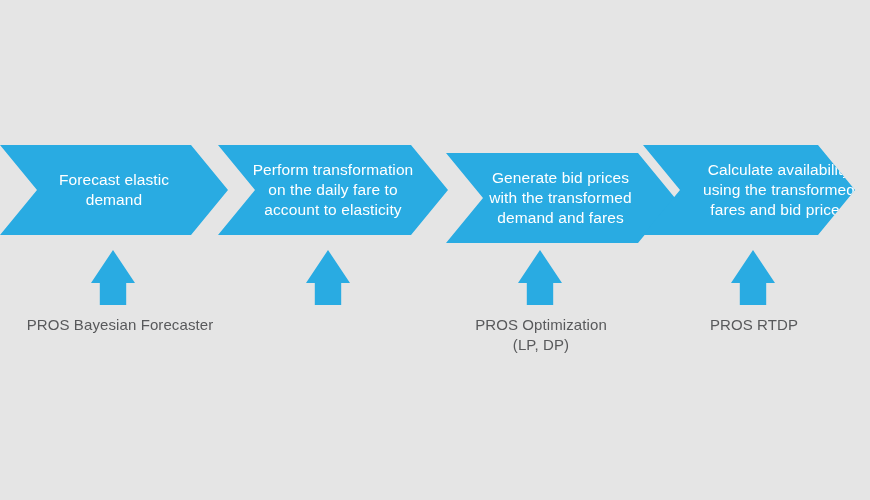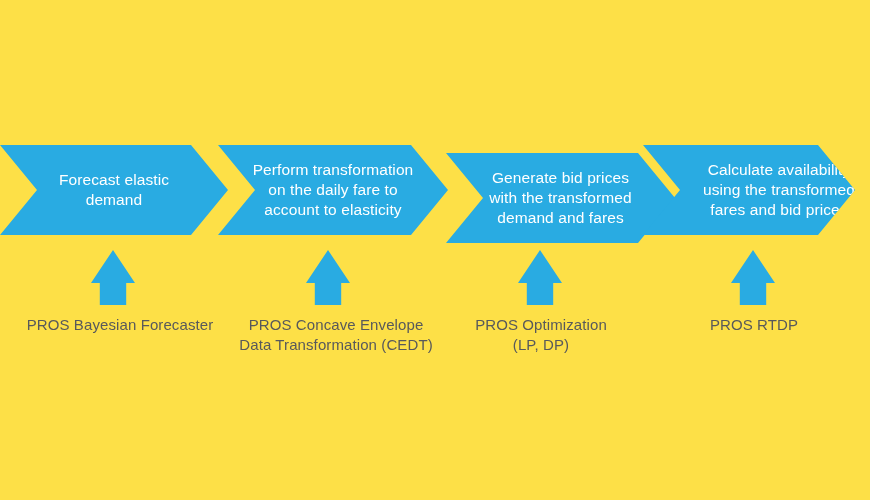--- a/index.html
+++ b/index.html
@@ -5,21 +5,21 @@
   html, body {
     margin: 0;
     padding: 0;
     background: #ffffff;
     font-family: "Liberation Sans", sans-serif;
   }
   .canvas {
     position: relative;
     width: 870px;
     height: 500px;
-    background: #fde047;
+    background: #e5e5e5;
     overflow: hidden;
   }
   
   .chevron {
     position: absolute;
     top: 145px;
     height: 90px;
     background: #29ABE2;
     clip-path: polygon(
       0 0,
@@ -108,19 +108,17 @@
 using the transformed
 fares and bid prices</span>
   </div>
 
   <div class="up-arrow arrow-1"></div>
   <div class="up-arrow arrow-2"></div>
   <div class="up-arrow arrow-3"></div>
   <div class="up-arrow arrow-4"></div>
 
   <div class="tool-label label-1">PROS Bayesian Forecaster</div>
-  <div class="tool-label label-2">PROS Concave Envelope
-Data Transformation (CEDT)</div>
   <div class="tool-label label-4">PROS RTDP</div>
   <div class="tool-label label-3">PROS Optimization
 (LP, DP)</div>
 
 </div>
 
 </body></html>

